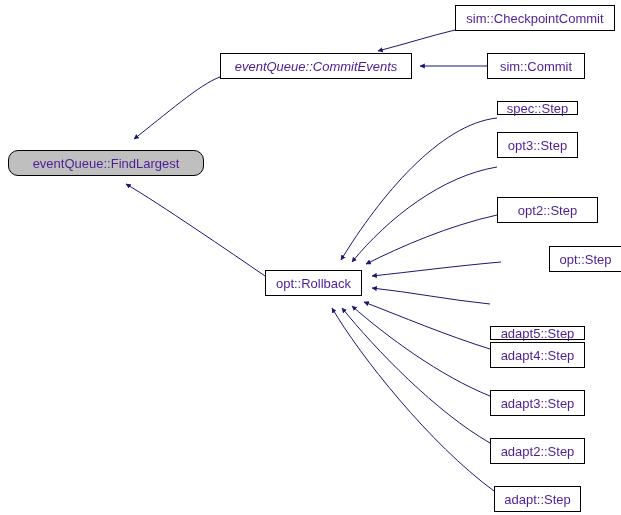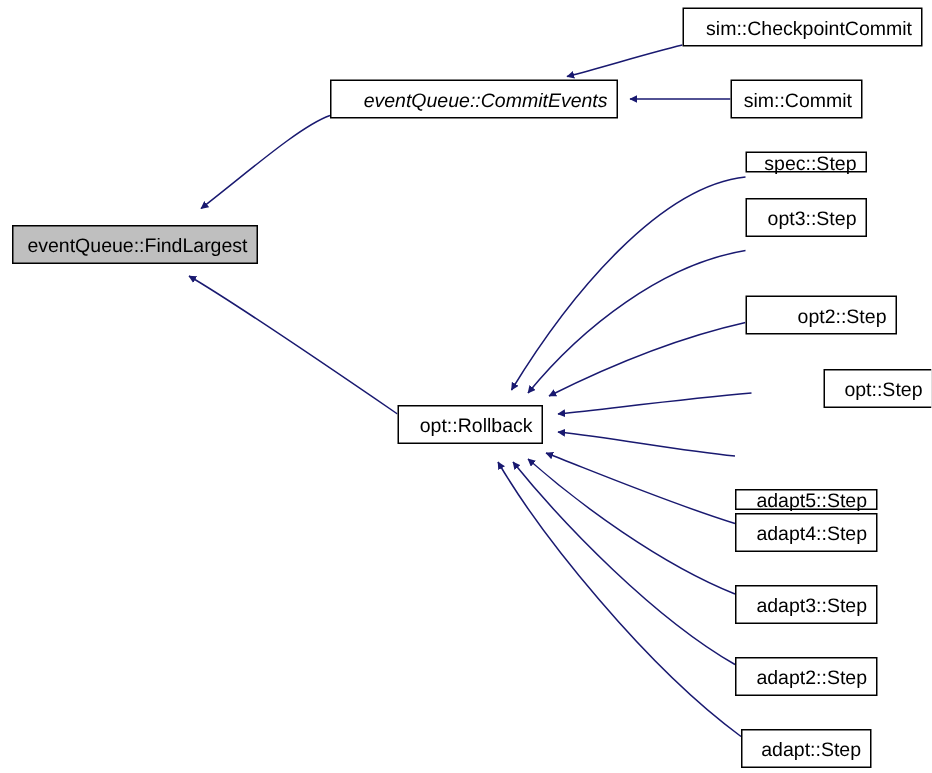--- a/index.html
+++ b/index.html
@@ -22,26 +22,26 @@
     top: 0;
     width: 621px;
     height: 515px;
     pointer-events: none;
   }
   .node {
     position: absolute;
     box-sizing: border-box;
     border: 1px solid #000000;
     background: #ffffff;
-    color: #000000;
+    color: #4c1d95;
     font-size: 13px;
     line-height: 1;
     display: flex;
     align-items: center;
-    justify-content: flex-end;
+    justify-content: center;
     white-space: nowrap;
     letter-spacing: 0px;
     z-index: 5;
   }
   .node.highlight {
     background: #bfbfbf;
   }
   .node-label {
     display: block;
     padding: 0 6px;
@@ -67,30 +67,30 @@
       <path d="M 497 215 C 448 226, 402 246, 366 264" fill="none" stroke="#191970" stroke-width="1" marker-end="url(#arrowhead)"></path>
       <path d="M 501 262 C 455 266, 410 272, 372 276" fill="none" stroke="#191970" stroke-width="1" marker-end="url(#arrowhead)"></path>
       <path d="M 490 304 C 450 300, 410 292, 372 288" fill="none" stroke="#191970" stroke-width="1" marker-end="url(#arrowhead)"></path>
       <path d="M 490 349 C 448 336, 400 316, 364 302" fill="none" stroke="#191970" stroke-width="1" marker-end="url(#arrowhead)"></path>
       <path d="M 490 396 C 440 376, 386 336, 352 306" fill="none" stroke="#191970" stroke-width="1" marker-end="url(#arrowhead)"></path>
       <path d="M 490 443 C 436 412, 376 350, 342 308" fill="none" stroke="#191970" stroke-width="1" marker-end="url(#arrowhead)"></path>
       <path d="M 494 491 C 430 444, 360 356, 332 308" fill="none" stroke="#191970" stroke-width="1" marker-end="url(#arrowhead)"></path>
     </svg>
 
   <div id="nodes-layer">
-      <div class="node highlight" style="left: 8px; top: 150px; width: 164px; height: 26px;">
+      <div class="node highlight" style="left: 8px; top: 150px; width: 196px; height: 26px; border-radius: 10px;">
         <span class="node-label">eventQueue::FindLargest</span>
       </div>
       <div class="node" style="left: 220px; top: 53px; width: 192px; height: 26px; font-style: italic;">
         <span class="node-label">eventQueue::CommitEvents</span>
       </div>
       <div class="node" style="left: 455px; top: 5px; width: 160px; height: 26px;">
         <span class="node-label">sim::CheckpointCommit</span>
       </div>
-      <div class="node" style="left: 487px; top: 53px; width: 88px; height: 26px;">
+      <div class="node" style="left: 487px; top: 53px; width: 98px; height: 26px;">
         <span class="node-label">sim::Commit</span>
       </div>
       <div class="node" style="left: 265px; top: 270px; width: 97px; height: 26px;">
         <span class="node-label">opt::Rollback</span>
       </div>
       <div class="node" style="left: 497px; top: 101px; width: 81px; height: 14px;">
         <span class="node-label">spec::Step</span>
       </div>
       <div class="node" style="left: 497px; top: 132px; width: 81px; height: 26px;">
         <span class="node-label">opt3::Step</span>

